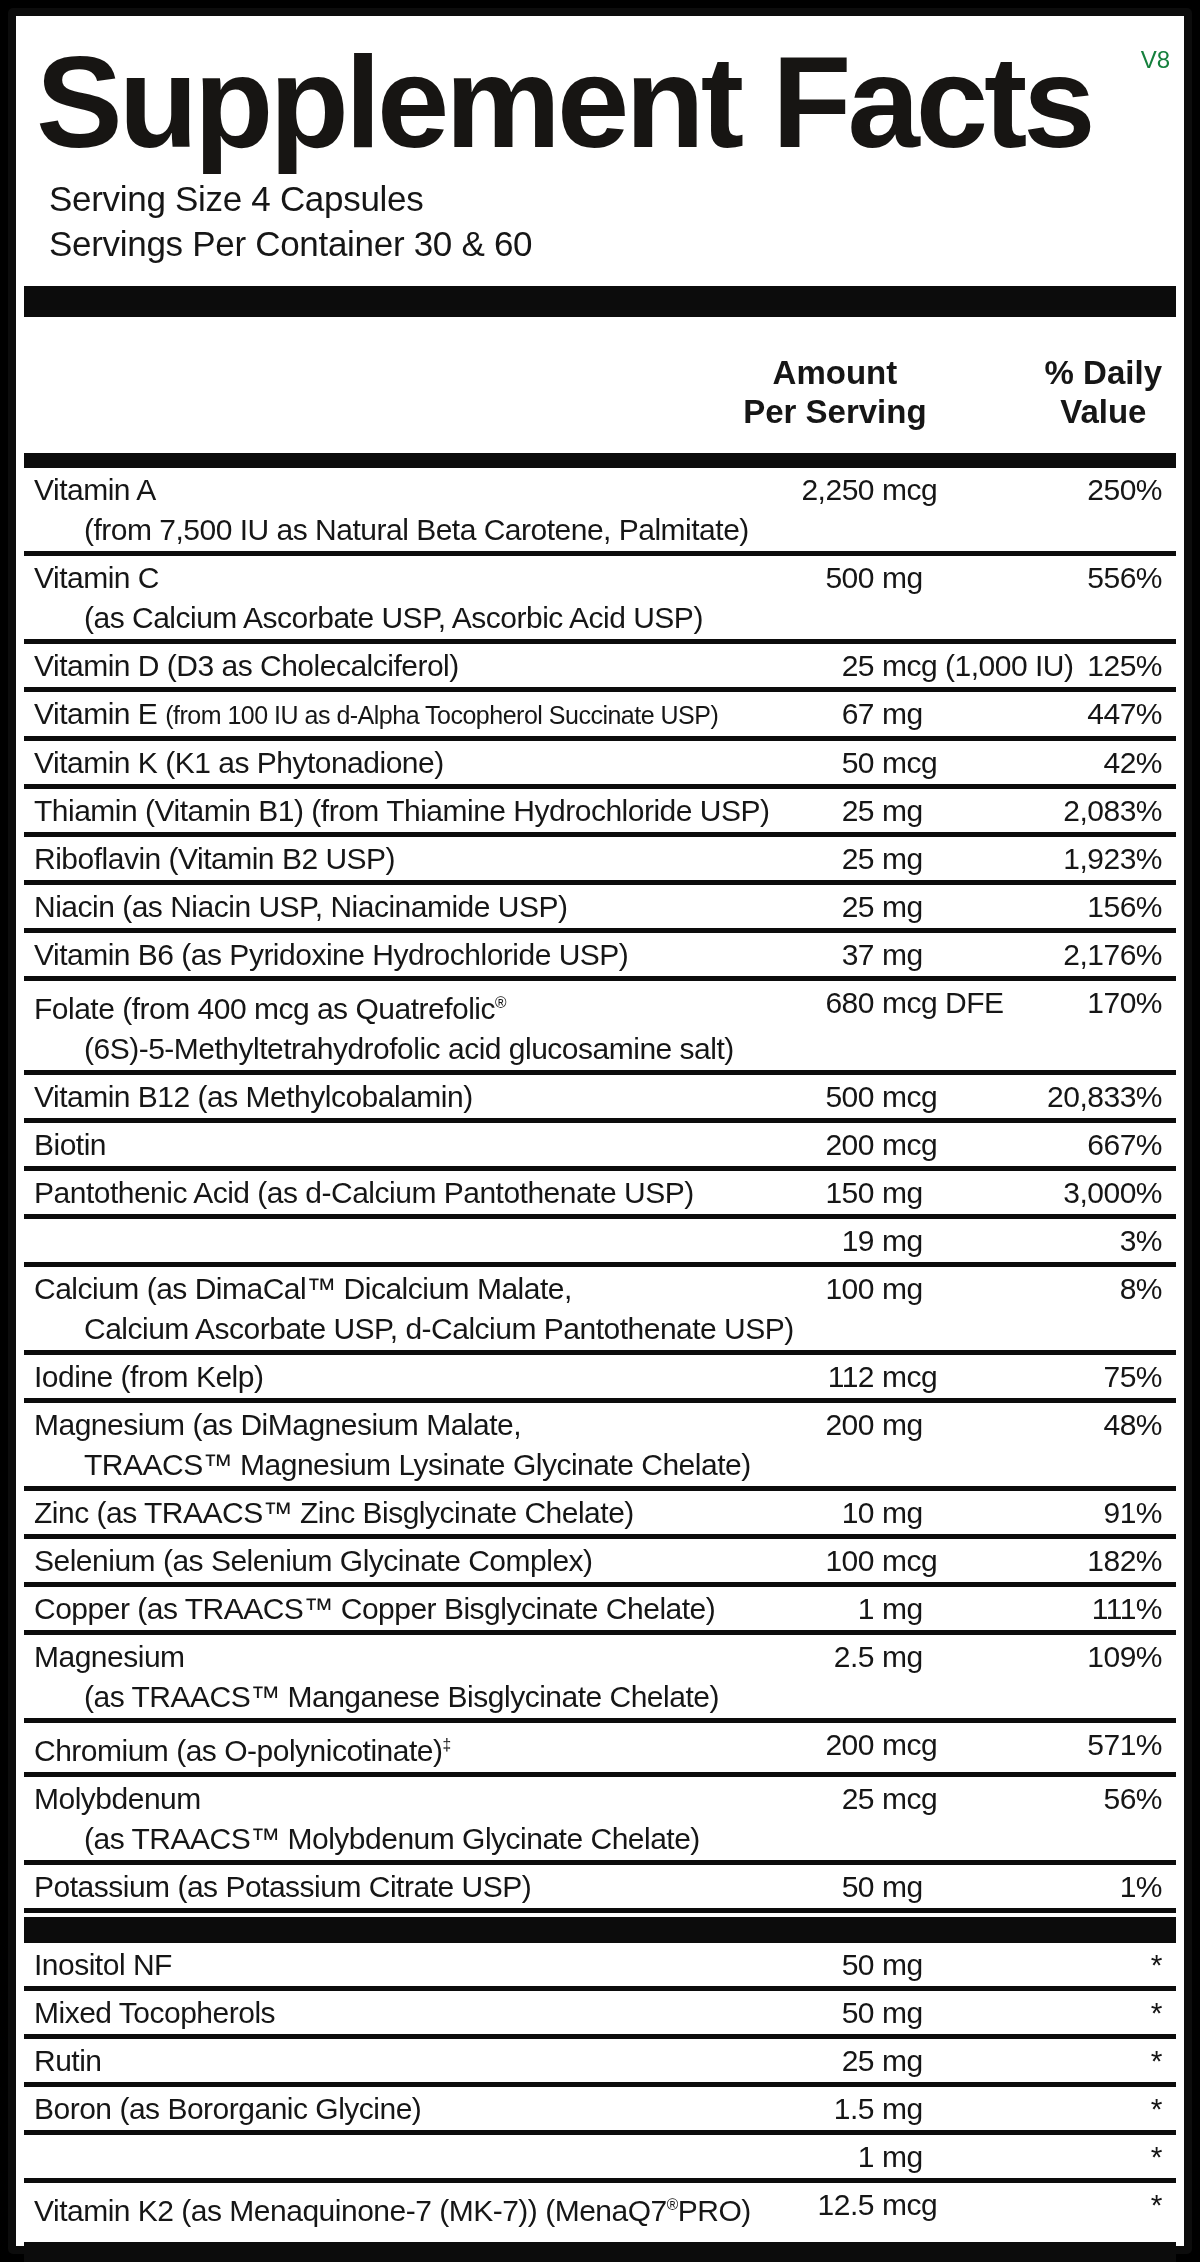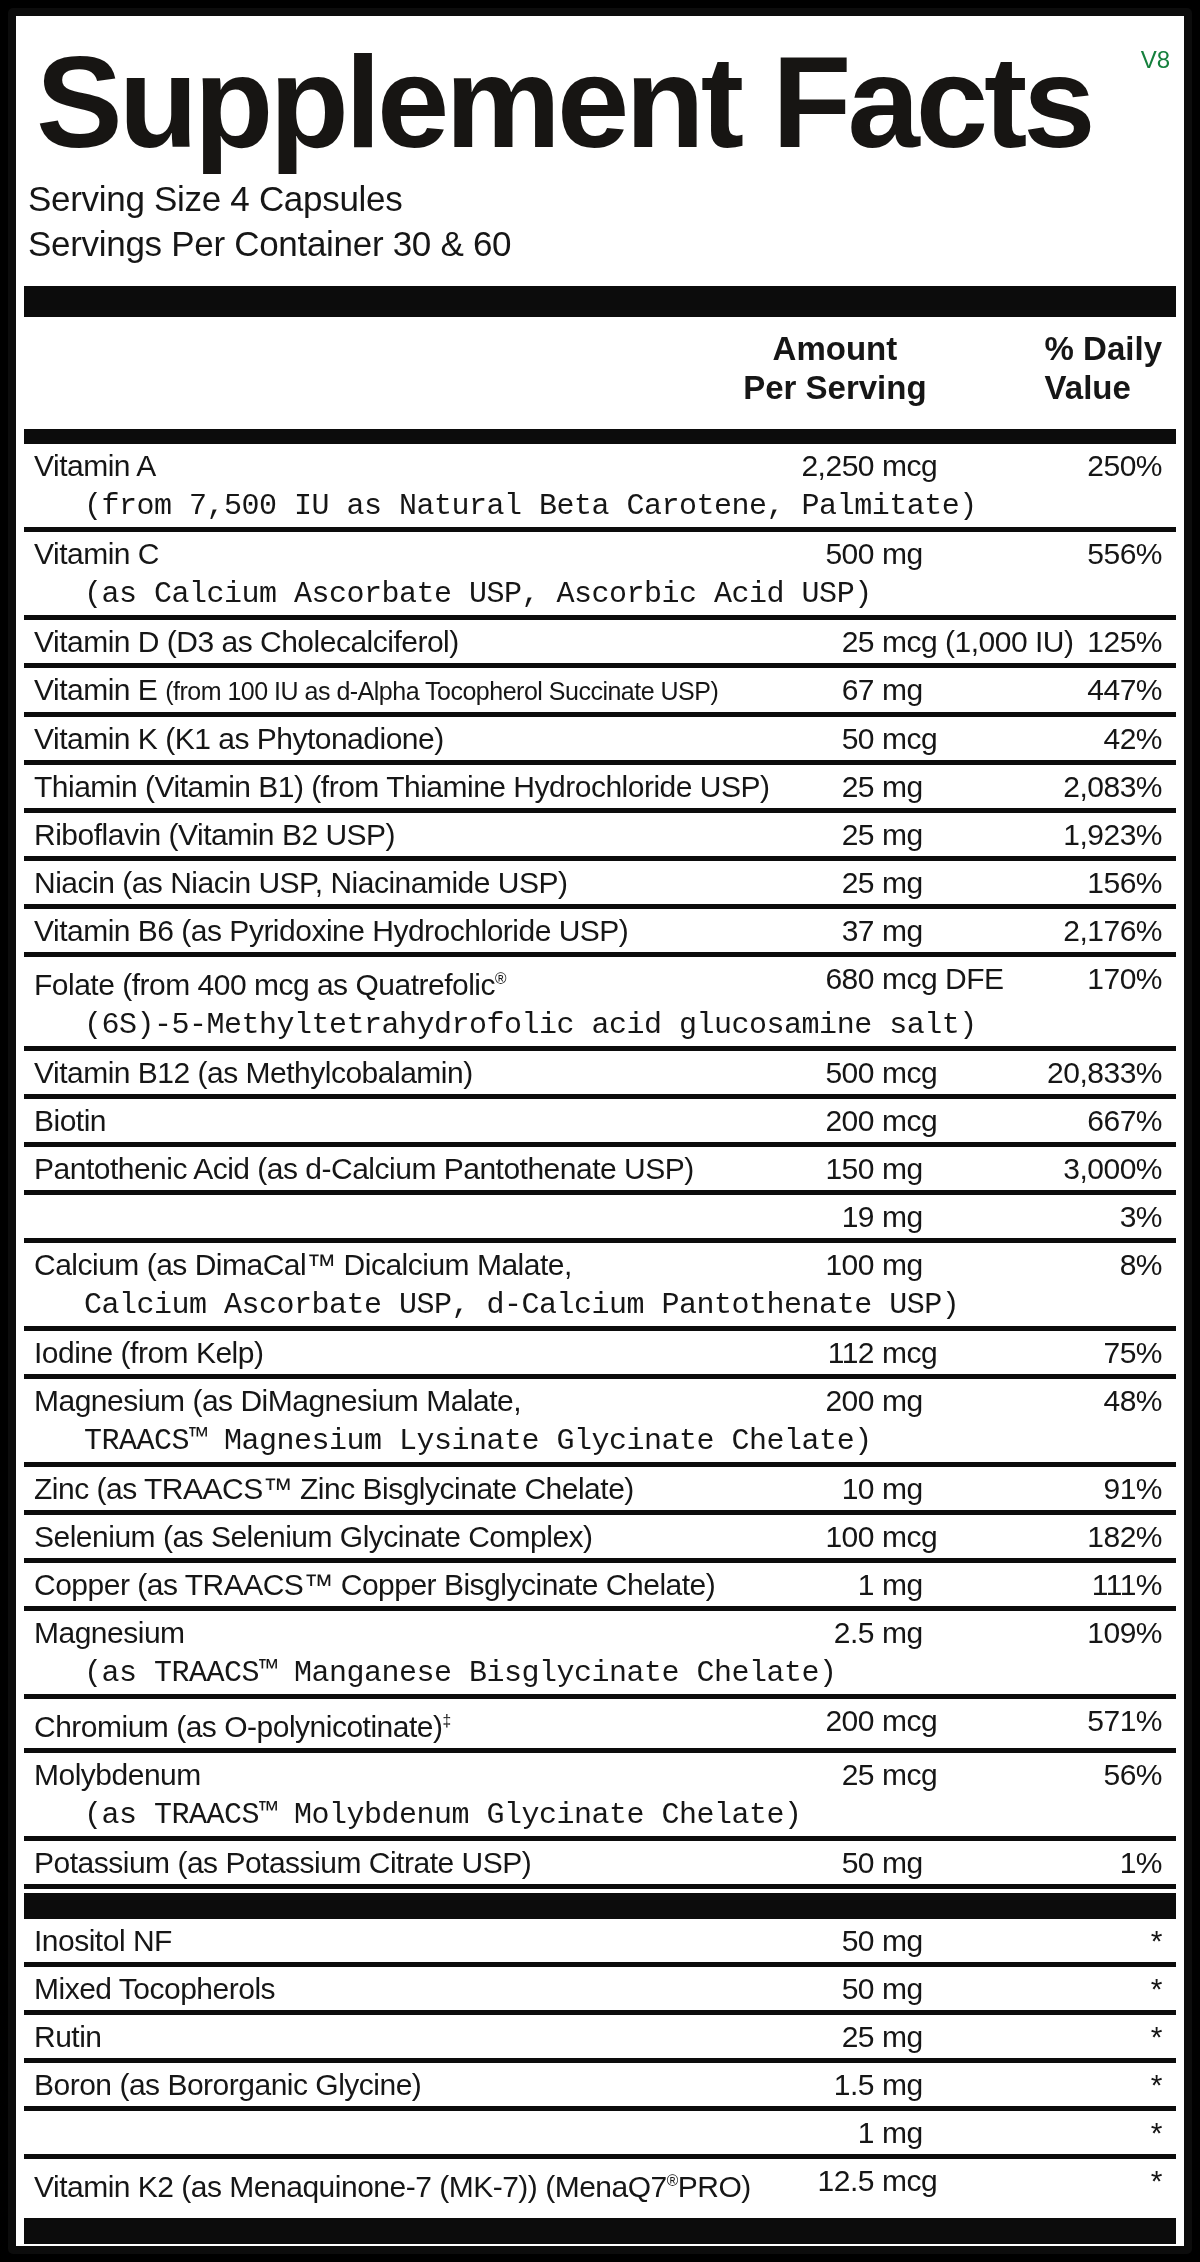--- a/index.html
+++ b/index.html
@@ -4,35 +4,35 @@
 <style>
   html,body{margin:0;padding:0;}
   body{width:1200px;height:2262px;background:#000;position:relative;overflow:hidden;
        font-family:"Liberation Sans","DejaVu Sans",sans-serif;}
   .label-box{position:absolute;left:8px;top:8px;right:8px;bottom:8px;background:#fff;
        border:8px solid #0c0c0c;border-radius:5px;}
   .inner{position:relative;width:100%;height:100%;color:#161616;}
   .version{position:absolute;top:10px;right:14px;font-size:24px;color:#15803d;}
   .title{margin:20px 14px 0 20px;font-size:130px;font-weight:bold;letter-spacing:-4px;
        line-height:132px;white-space:nowrap;color:#171513;}
-  .serving{margin:8px 20px 0 12px;font-size:35px;line-height:45px;letter-spacing:-0.3px;}
+  .serving{margin:8px 20px 0 33px;font-size:35px;line-height:45px;letter-spacing:-0.3px;}
   .table{margin:0 8px;}
   .bar{background:#0c0c0c;}
   .bar-top{height:31px;margin-top:20px;}
   .bar-header{height:15px;}
   .bar-section{height:26px;margin-top:4px;}
   .bar-footer{height:26px;margin-top:10px;}
   .header-row{display:flex;justify-content:flex-end;align-items:flex-end;
        padding:12px 14px 22px 0;font-weight:bold;font-size:33px;line-height:39px;gap:42px;}
   .header-amount{text-align:center;margin-right:76px;}
-  .header-dv{text-align:left;}
+  .header-dv{text-align:center;margin-top:24px;}
   .row{position:relative;border-bottom:5px solid #0c0c0c;padding:2px 0 1px;min-height:40px;}
   .row.last{border-bottom:none;}
   .name,.sub{margin-left:10px;font-size:30px;line-height:40px;white-space:nowrap;letter-spacing:-0.5px;}
-  .sub{text-indent:50px;font-family:Liberation Mono, monospace;}
+  .sub{text-indent:50px;}
   .sm{font-size:25px;}
   sup{font-size:0.52em;}
   .num{position:absolute;top:2px;left:745px;width:105px;text-align:right;
        font-size:30px;line-height:40px;letter-spacing:-0.5px;}
   .unit{position:absolute;top:2px;left:858px;font-size:30px;line-height:40px;
        white-space:nowrap;letter-spacing:-0.5px;}
   .dv{position:absolute;top:2px;right:14px;font-size:30px;line-height:40px;letter-spacing:-0.5px;}
   .footnote{margin:12px 20px 0 20px;font-size:31px;line-height:40px;letter-spacing:-0.3px;}
 </style>
 </head>

